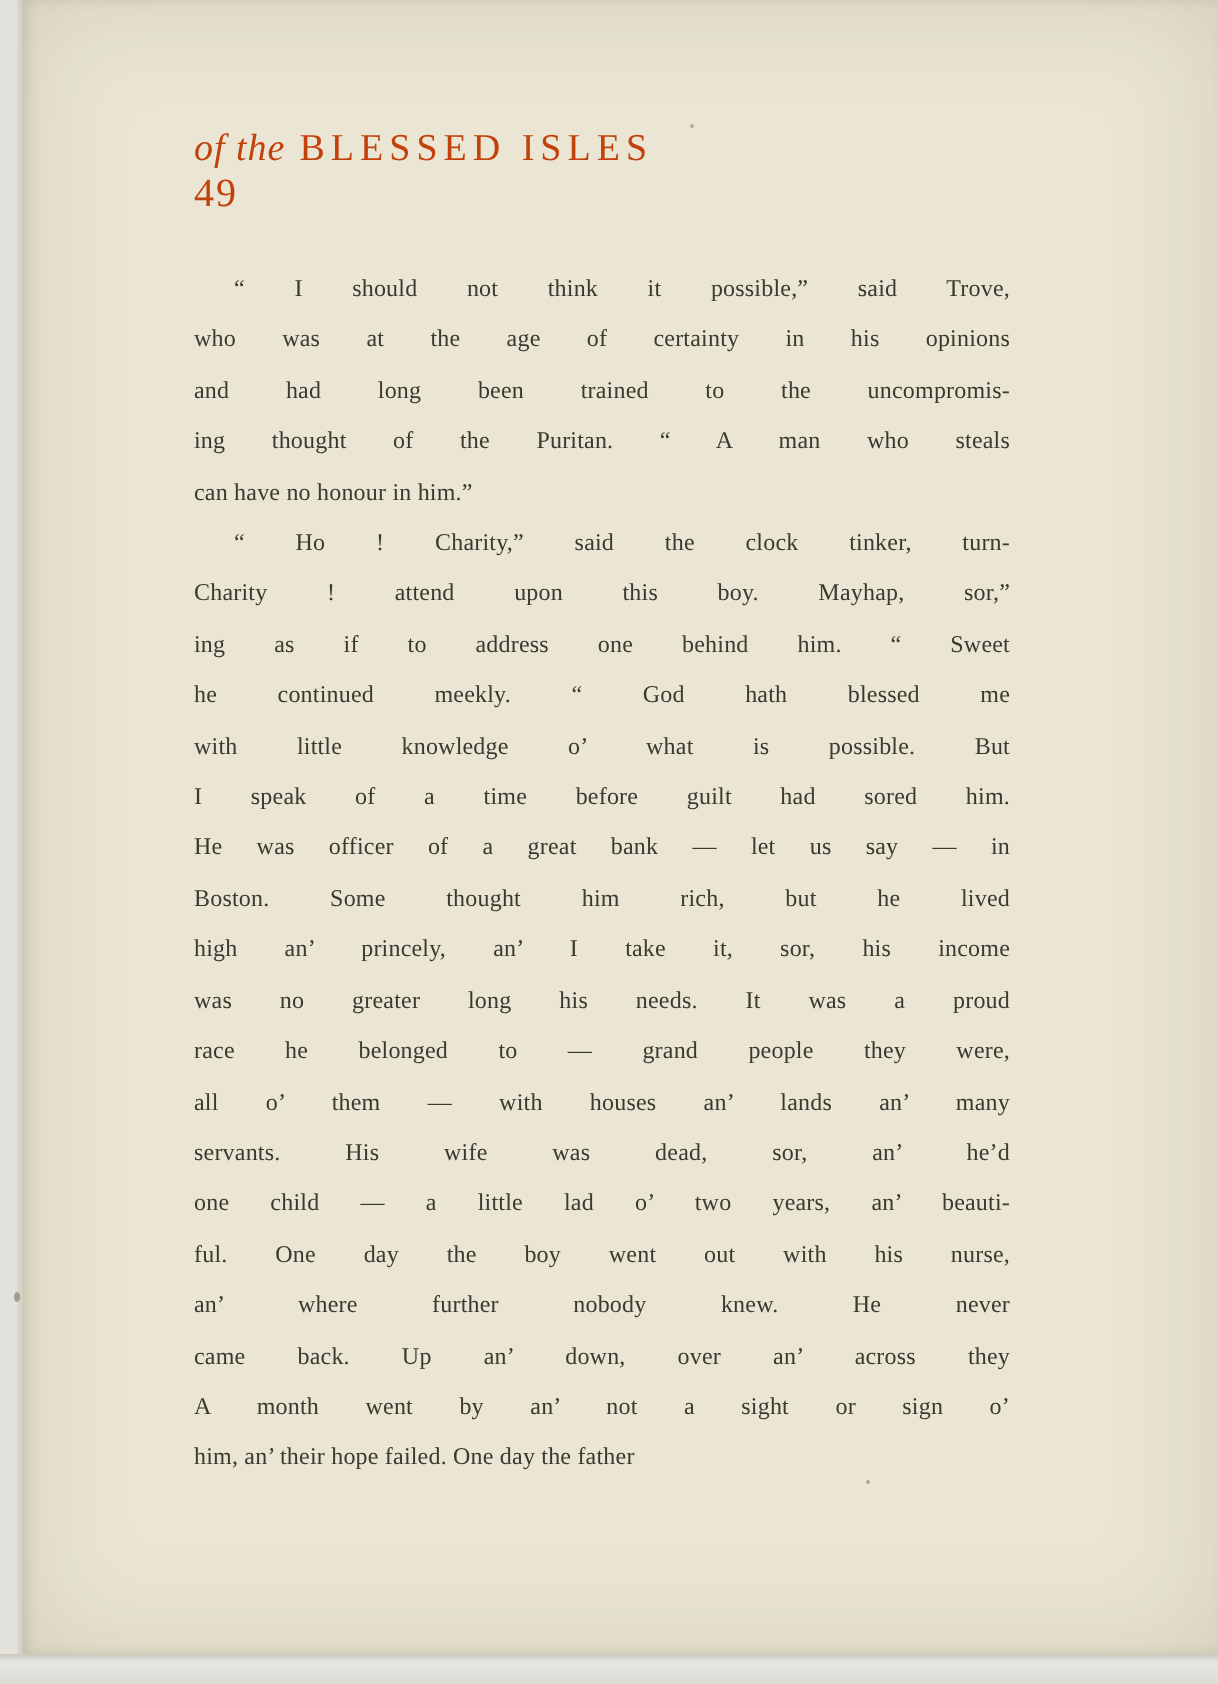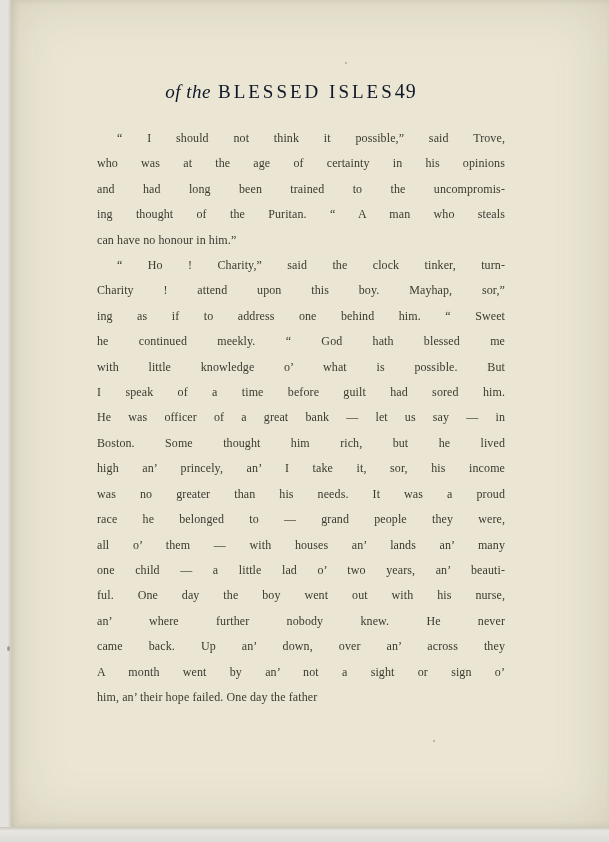--- a/index.html
+++ b/index.html
@@ -30,41 +30,41 @@
                 inset 3px 0 6px rgba(90, 85, 60, 0.15);
   }
   .bottom-strip {
     position: absolute;
     left: 0; right: 0; bottom: 0;
     height: 15px;
     background: linear-gradient(180deg, #c9c7ba 0px, #e7e6e2 4px, #dddcd6 15px);
   }
   .header {
     display: flex;
-    justify-content: center;
+    justify-content: flex-start;
     align-items: baseline;
     margin: 64px 0 0 86px;
     width: 408px;
-    color: #0f172a;
+    color: #c2410c;
+    flex-direction: column;
   }
   .running-title .italic {
     font-style: italic;
     font-size: 19px;
     letter-spacing: 0.5px;
     margin-right: 7px;
   }
   .running-title .caps {
     font-size: 19px;
     letter-spacing: 3px;
   }
   .page-number {
     font-size: 20px;
     letter-spacing: 1px;
     padding-right: 20px;
-    margin-top: 16px;
   }
   .text-block {
     margin: 23px 0 0 86px;
     width: 408px;
     font-size: 12px;
     line-height: 25.4px;
     color: #3c3a30;
     letter-spacing: 0.1px;
   }
   .line {
@@ -109,23 +109,24 @@
         <div class="para">
           <div class="line first">“ Ho ! Charity,” said the clock tinker, turn-</div>
           <div class="line">Charity ! attend upon this boy. Mayhap, sor,”</div>
           <div class="line">ing as if to address one behind him. “ Sweet</div>
           <div class="line">he continued meekly. “ God hath blessed me</div>
           <div class="line">with little knowledge o’ what is possible. But</div>
           <div class="line">I speak of a time before guilt had sored him.</div>
           <div class="line">He was officer of a great bank — let us say — in</div>
           <div class="line">Boston. Some thought him rich, but he lived</div>
           <div class="line">high an’ princely, an’ I take it, sor, his income</div>
-          <div class="line">was no greater than his needs. It was a proud</div>
+          <div class="line">was no greater long his needs. It was a proud</div>
           <div class="line">race he belonged to — grand people they were,</div>
           <div class="line">all o’ them — with houses an’ lands an’ many</div>
+          <div class="line">servants. His wife was dead, sor, an’ he’d</div>
           <div class="line">one child — a little lad o’ two years, an’ beauti-</div>
           <div class="line">ful. One day the boy went out with his nurse,</div>
           <div class="line">an’ where further nobody knew. He never</div>
           <div class="line">came back. Up an’ down, over an’ across they</div>
           <div class="line">A month went by an’ not a sight or sign o’</div>
           <div class="line last">him, an’ their hope failed. One day the father</div>
         </div>
       </div>
   </div>
   <div class="bottom-strip"></div>

